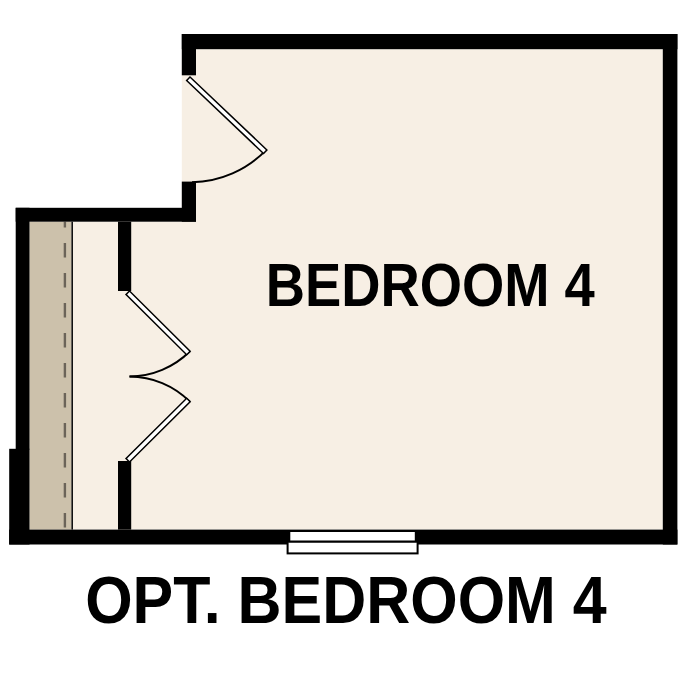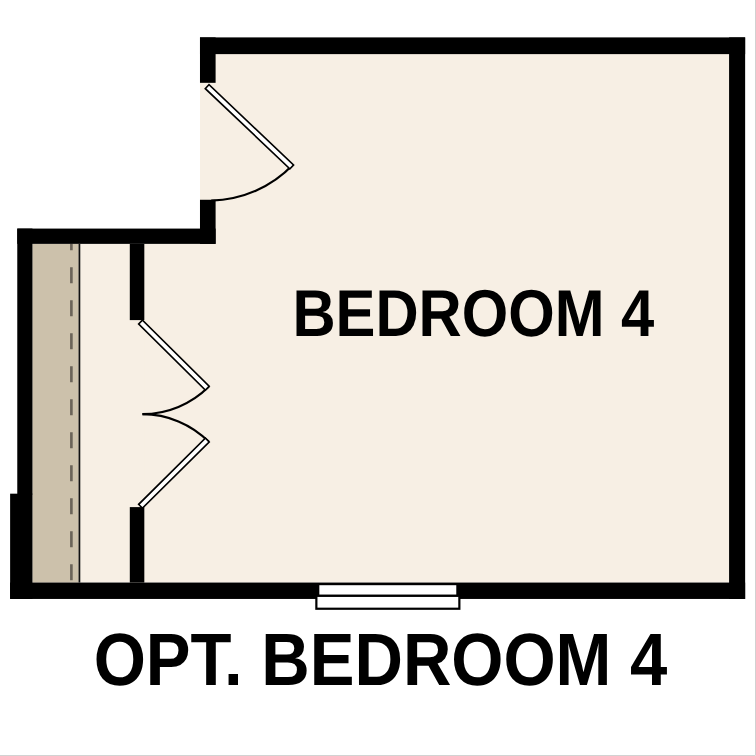--- a/index.html
+++ b/index.html
@@ -1,16 +1,16 @@
 <!DOCTYPE html>
 <html><head>
 <meta charset="utf-8">
 <style>
   html,body{margin:0;padding:0;background:#ffffff;}
-  .page{position:relative;width:687px;height:687px;background:#737373;overflow:hidden;}
+  .page{position:relative;width:687px;height:687px;background:#0369a1;overflow:hidden;}
   svg{display:block;}
   text{font-family:"Liberation Sans",sans-serif;font-weight:bold;fill:#000000;}
 </style>
 </head>
 <body>
 <div class="page">
 <svg width="687" height="687" viewBox="0 0 687 687">
 
   <rect x="0" y="0" width="687" height="687" fill="#ffffff"></rect>
 

